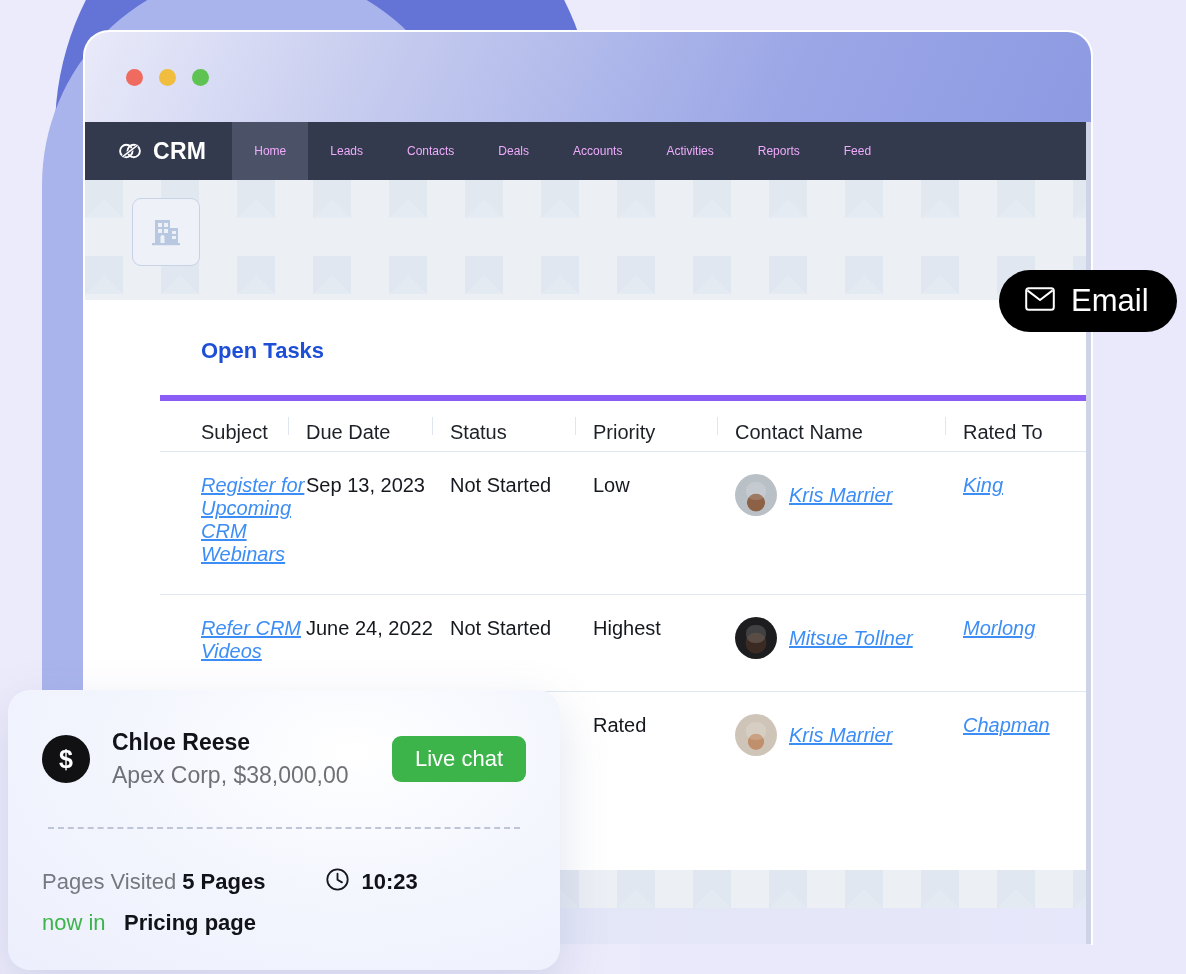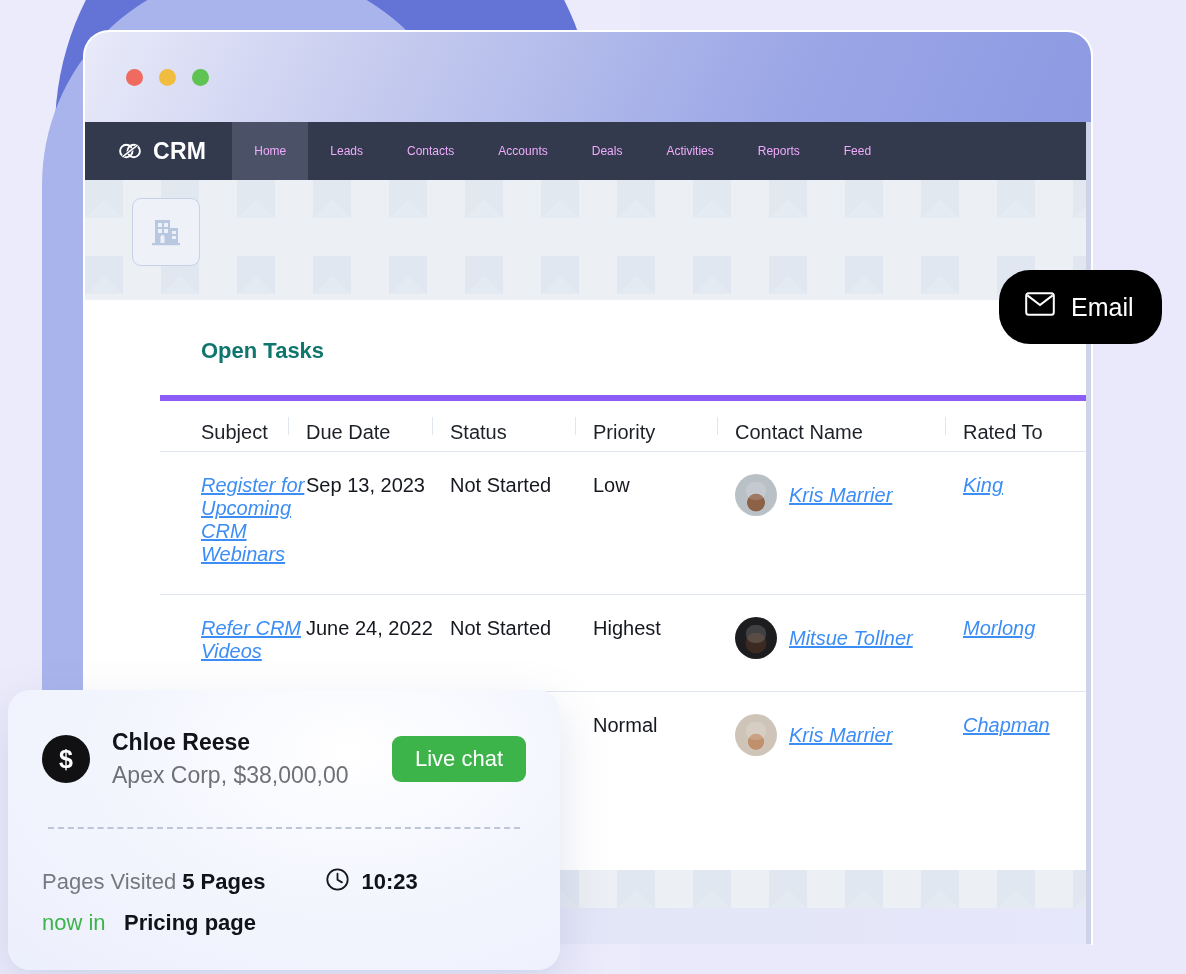--- a/index.html
+++ b/index.html
@@ -161,21 +161,21 @@
     top: 272px;
     width: 935px;
     min-height: 560px;
     background: #ffffff;
     border-top-left-radius: 4px;
     padding: 34px 0 0 0;
   }
   .card-title {
     font-size: 22px;
     font-weight: bold;
-    color: #0f766e;
+    color: #1d4ed8;
     padding-left: 41px;
     margin-bottom: 31px;
   }
 
   table.tasks {
     width: 100%;
     border-collapse: collapse;
     table-layout: fixed;
   }
   table.tasks th, table.tasks td {
@@ -257,29 +257,29 @@
     right: 0; top: 90px;
     width: 5px; height: 822px;
     background: #cfd3e8;
   }
 
   
   .email-btn {
     position: absolute;
     left: 999px;
     top: 270px;
-    height: 74px;
+    height: 62px;
     padding: 0 28px 0 26px;
     border-radius: 31px;
     background: #000000;
     color: #ffffff;
     display: flex;
     align-items: center;
     gap: 16px;
-    font-size: 25px;
+    font-size: 31px;
     border: none;
     font-family: "Liberation Sans", sans-serif;
     cursor: pointer;
   }
 
   
   .chat-card {
     position: absolute;
     left: 8px;
     top: 690px;
@@ -364,24 +364,24 @@
       <div class="nav-item active">
           <span>Home</span>
         </div>
       <div class="nav-item">
           <span>Leads</span>
         </div>
       <div class="nav-item">
           <span>Contacts</span>
         </div>
       <div class="nav-item">
+          <span>Deals</span>
+        </div>
+      <div class="nav-item">
           <span>Accounts</span>
-        </div>
-      <div class="nav-item">
-          <span>Deals</span>
         </div>
       <div class="nav-item">
           <span>Activities</span>
         </div>
       <div class="nav-item">
           <span>Reports</span>
         </div>
       <div class="nav-item">
           <span>Feed</span>
         </div>
@@ -454,21 +454,21 @@
                 <a class="link" href="#">Mitsue Tollner</a>
               </span>
             </td>
             <td class="col-rated"><a class="link" href="#">Morlong</a></td>
           </tr>
 
           <tr class="row-last">
             <td class="col-subject"><a class="link" href="#"></a></td>
             <td class="col-due"></td>
             <td class="col-status"></td>
-            <td class="col-priority">Normal</td>
+            <td class="col-priority">Rated</td>
             <td class="col-contact">
               <span class="contact-cell">
                 <span class="avatar a3"></span>
                 <a class="link" href="#">Kris Marrier</a>
               </span>
             </td>
             <td class="col-rated"><a class="link" href="#">Chapman</a></td>
           </tr>
 
         </tbody>

